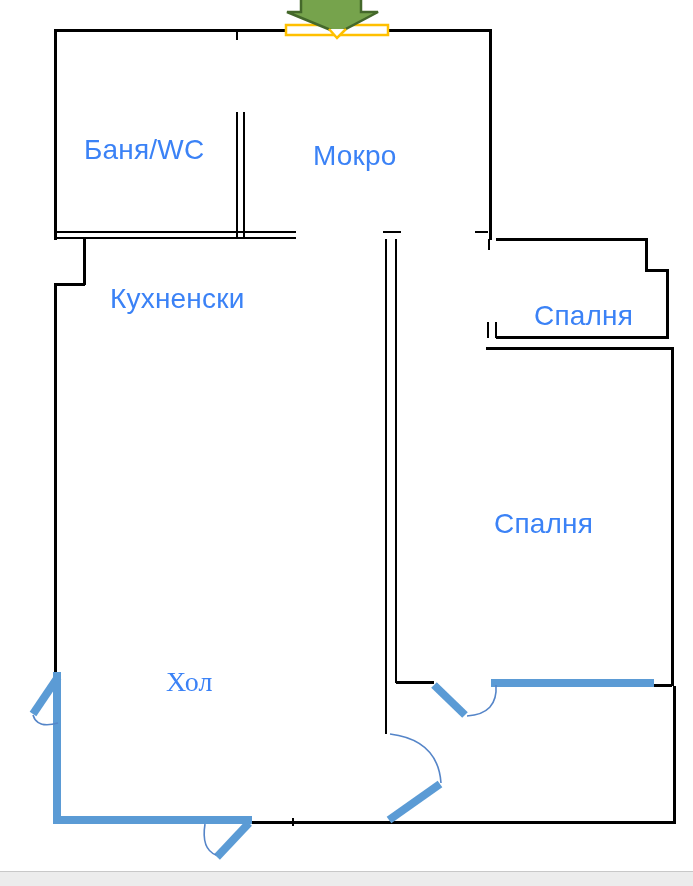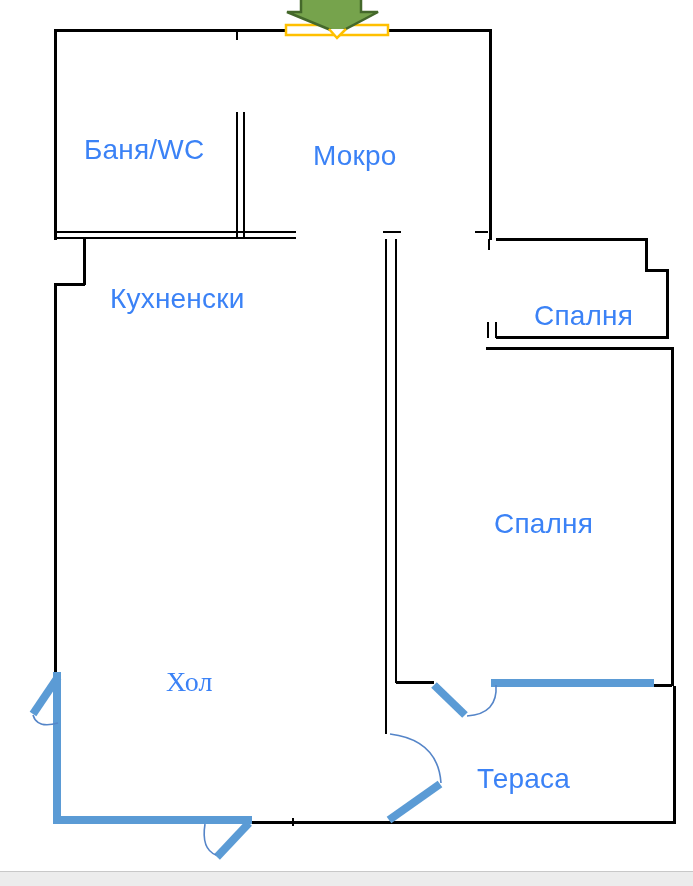--- a/index.html
+++ b/index.html
@@ -103,17 +103,16 @@
   <div class="room-label" style="left:110px;top:256px;text-align:right;">
     <div class="kitchen-line">Кухненски</div>
   </div>
 
   <div class="room-label" style="left:534px;top:276px;">Спалня</div>
 
   <div class="room-label" style="left:494px;top:484px;">Спалня</div>
 
   <div class="room-label" style="left:166px;top:642px;font-family:Liberation Serif, serif;">Хол</div>
 
-  <div class="room-label" style="left:477px;top:739px;">Тераса</div>
 
 
   <div id="bottom-bar"></div>
 </div>
 
 </body></html>

